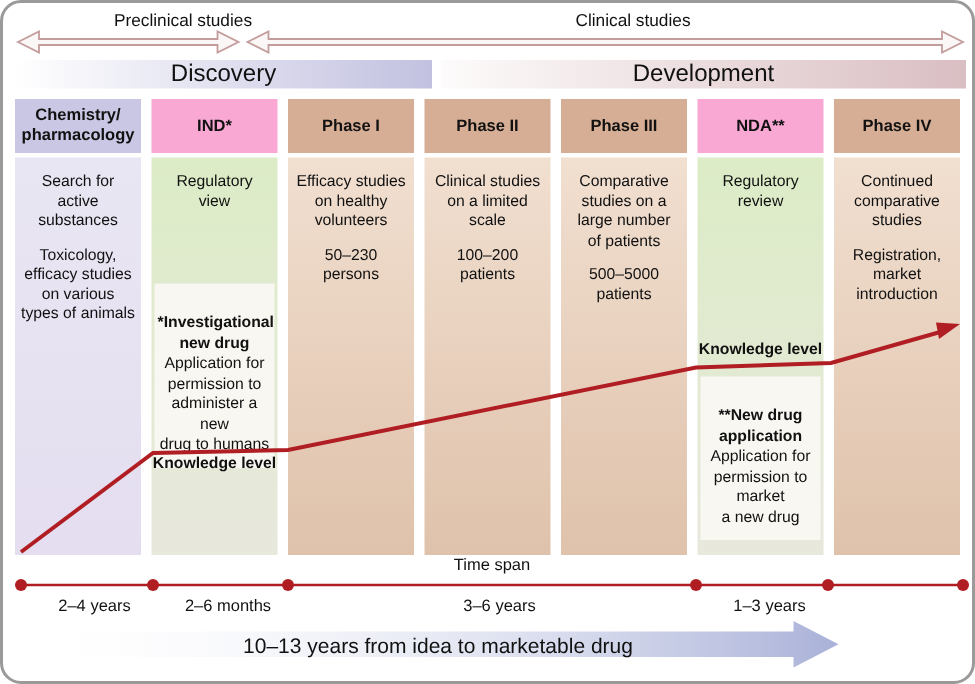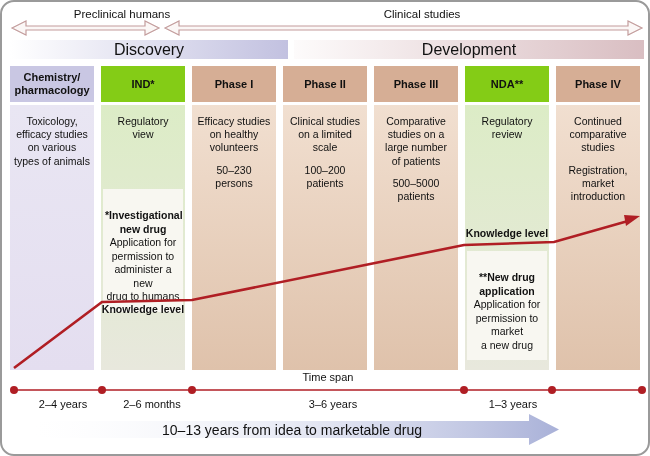--- a/index.html
+++ b/index.html
@@ -31,21 +31,21 @@
     font-weight:bold; font-size:11px; line-height:1.15; text-align:center;
     white-space:pre-line;
   }
   .col-body {
     position:absolute; top:103px; height:265px; width:84px;
     font-size:10.5px; line-height:1.26; text-align:center;
     padding:10px 3px 0 3px;
   }
   .col-body p { margin:0 0 9px 0; white-space:pre-line; }
   .hdr-chem  { background:#c9c7e3; }
-  .hdr-green { background:#84cc16; }
+  .hdr-green { background:#f9a8d4; }
   .hdr-tan   { background:#d6ae95; }
   .body-chem  { background:linear-gradient(180deg,#e9e6f3,#e4def0); }
   .body-green { background:linear-gradient(180deg,#dcecc6,#e8e8dd); }
   .body-tan   { background:linear-gradient(180deg,#f1dfd0,#dfc2ab); }
 
   .note {
     position:absolute; left:2px; right:2px;
     background:#f8f7f1; padding:7px 2px 8px 2px;
     font-size:10.5px; line-height:1.28; text-align:center;
     white-space:pre-line;
@@ -62,34 +62,36 @@
   .summary-label {
     position:absolute; left:130px; top:420px; width:320px; text-align:center;
     font-size:14px; color:#111;
   }
 </style>
 </head>
 <body>
 
 <div class="canvas">
 
-  <div class="toplabel" style="left:20px;width:200px;">Preclinical humans</div>
+  <div class="toplabel" style="left:20px;width:200px;">Preclinical studies</div>
   <div class="toplabel" style="left:320px;width:200px;">Clinical studies</div>
 
   <div class="bar bar-discovery">
     <span>Discovery</span>
   </div>
   <div class="bar bar-development">
     <span>Development</span>
   </div>
 
   <div class="col" style="left:8px;">
     <div class="col-header hdr-chem">Chemistry/
 pharmacology</div>
     <div class="col-body body-chem">
+      <p>Search for active
+substances</p>
       <p>Toxicology,
 efficacy studies
 on various
 types of animals</p>
     </div>
   </div>
 
   <div class="col" style="left:99px;">
     <div class="col-header hdr-green">IND*</div>
     <div class="col-body body-green">

